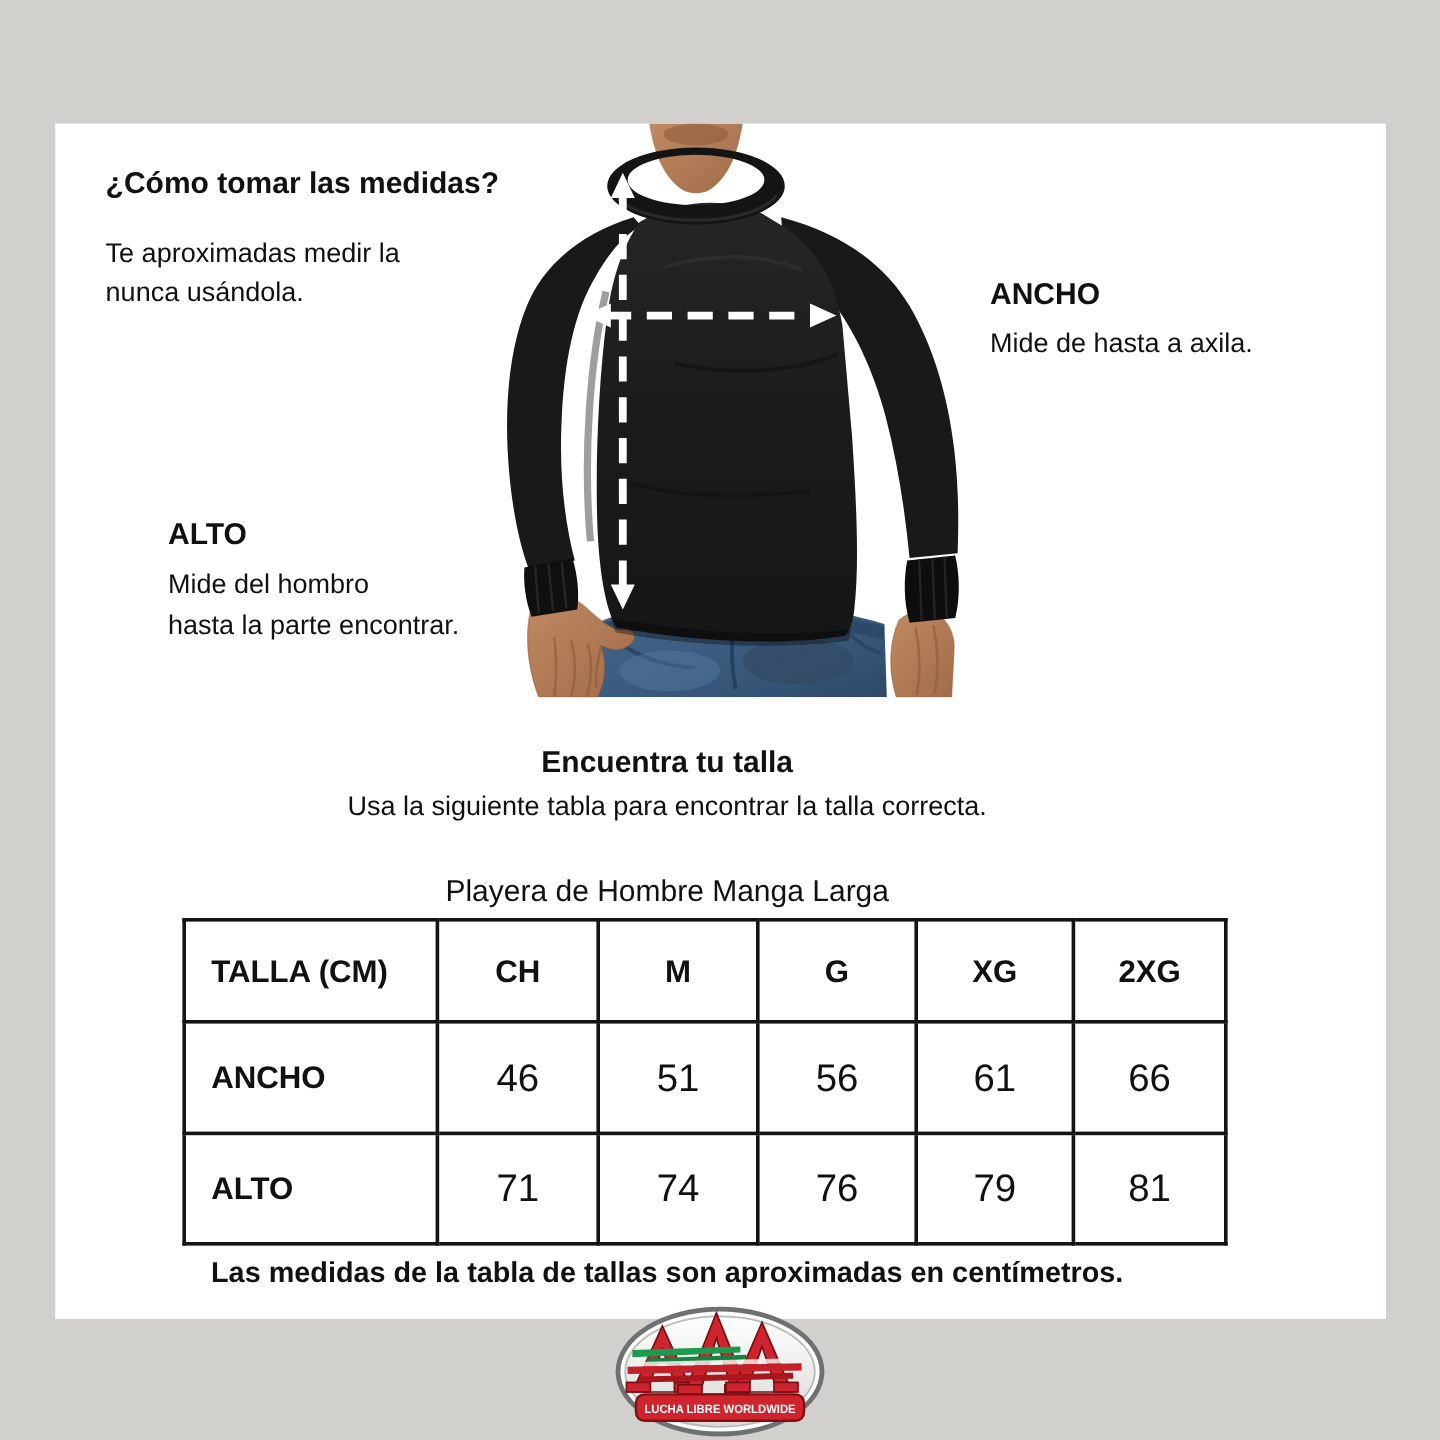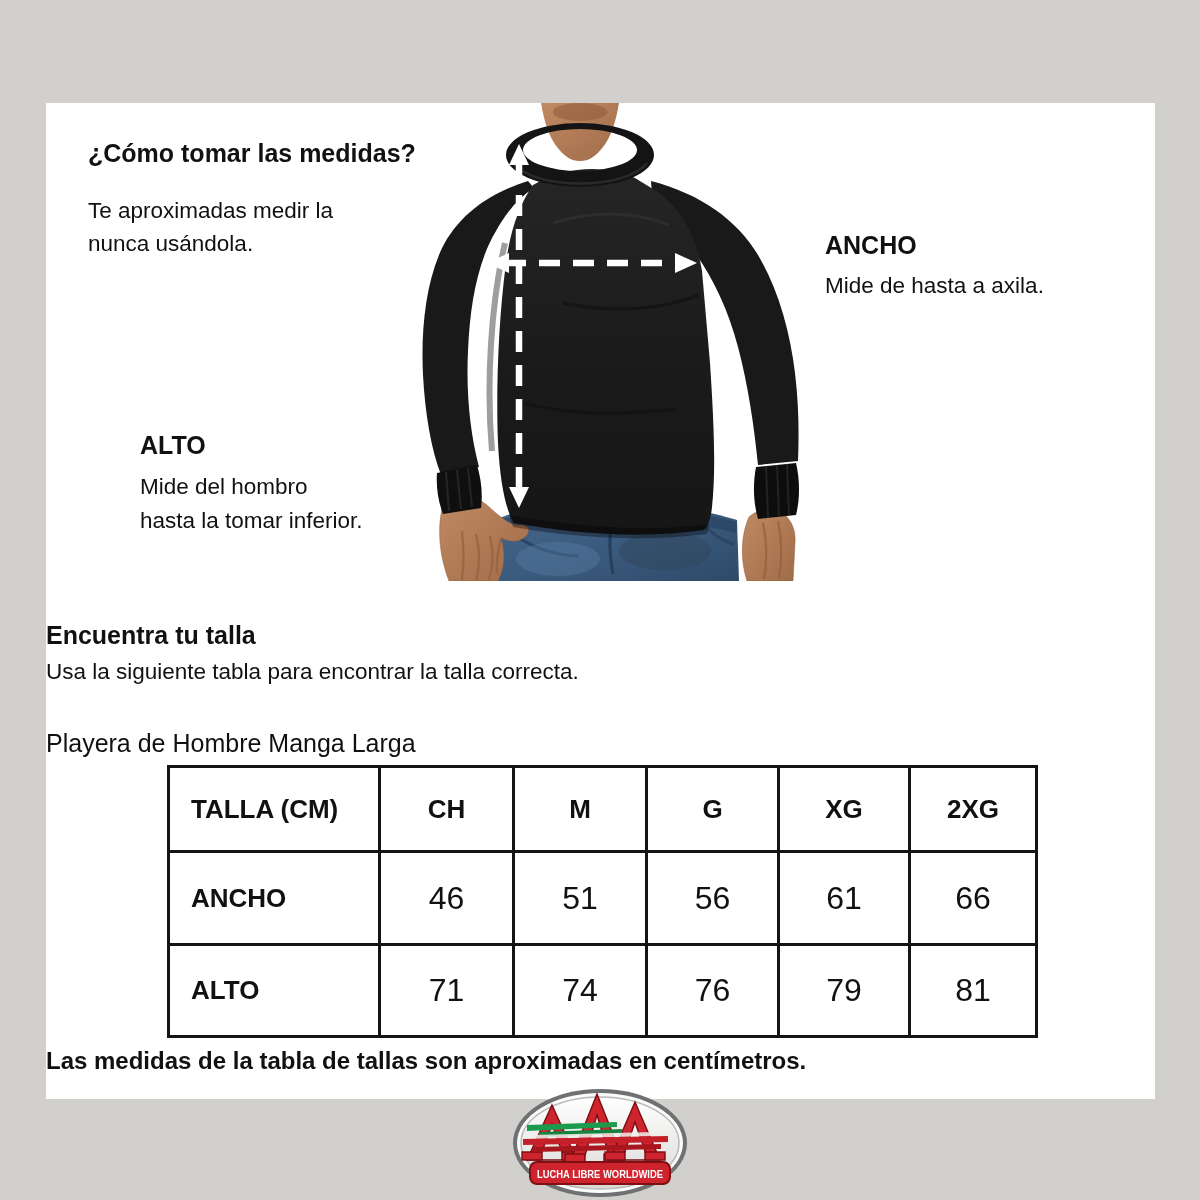--- a/index.html
+++ b/index.html
@@ -12,27 +12,27 @@
   .sheet{position:absolute;left:46px;top:103px;width:1109px;height:996px;background:#ffffff;}
   .abs{position:absolute;}
   .howto-heading{left:88px;top:139px;font-size:25px;font-weight:bold;line-height:28px;}
   .howto-body{left:88px;top:194px;font-size:22.5px;line-height:33px;}
   .ancho-block{left:825px;top:231px;}
   .ancho-block .t{font-size:25px;font-weight:bold;line-height:28px;}
   .ancho-block .d{font-size:22.5px;line-height:30px;margin-top:12px;}
   .alto-block{left:140px;top:431px;}
   .alto-block .t{font-size:25px;font-weight:bold;line-height:28px;}
   .alto-block .d{font-size:22.5px;line-height:34px;margin-top:11px;}
-  .center-text{left:46px;width:1020px;text-align:left;}
+  .center-text{left:46px;width:1020px;text-align:center;}
   .find-title{top:621px;font-size:25px;font-weight:bold;}
   .find-sub{top:659px;font-size:22.5px;}
   .table-title{top:729px;font-size:25px;}
   .note{top:1047px;font-size:24px;font-weight:bold;}
   table.sizes{
-    position:absolute;left:167px;top:765px;width:868px;height:270px;
+    position:absolute;left:152px;top:765px;width:868px;height:270px;
     border-collapse:collapse;table-layout:fixed;background:#fff;
   }
   table.sizes th,table.sizes td{border:3px solid #141414;padding:0;}
   table.sizes th{font-size:26px;font-weight:bold;text-align:center;}
   table.sizes th.rowhead{text-align:left;padding-left:21px;}
   table.sizes td.lbl{font-size:26px;font-weight:bold;text-align:left;padding-left:21px;}
   table.sizes td.val{font-size:32px;font-weight:400;text-align:center;}
   svg{display:block;}
 </style>
 </head>
@@ -124,21 +124,21 @@
 
 <div class="abs ancho-block">
   <div class="t">ANCHO</div>
   <div class="d">Mide de hasta a axila.</div>
 </div>
 
 <div class="abs alto-block">
   <div class="t">ALTO</div>
   <div class="d">
     <div>Mide del hombro</div>
-    <div>hasta la tomar inferior.</div>
+    <div>hasta la parte encontrar.</div>
   </div>
 </div>
 
 <div class="abs center-text find-title">Encuentra tu talla</div>
 <div class="abs center-text find-sub">Usa la siguiente tabla para encontrar la talla correcta.</div>
 <div class="abs center-text table-title">Playera de Hombre Manga Larga</div>
 
 <table class="sizes">
   <colgroup>
     <col style="width:211px">

